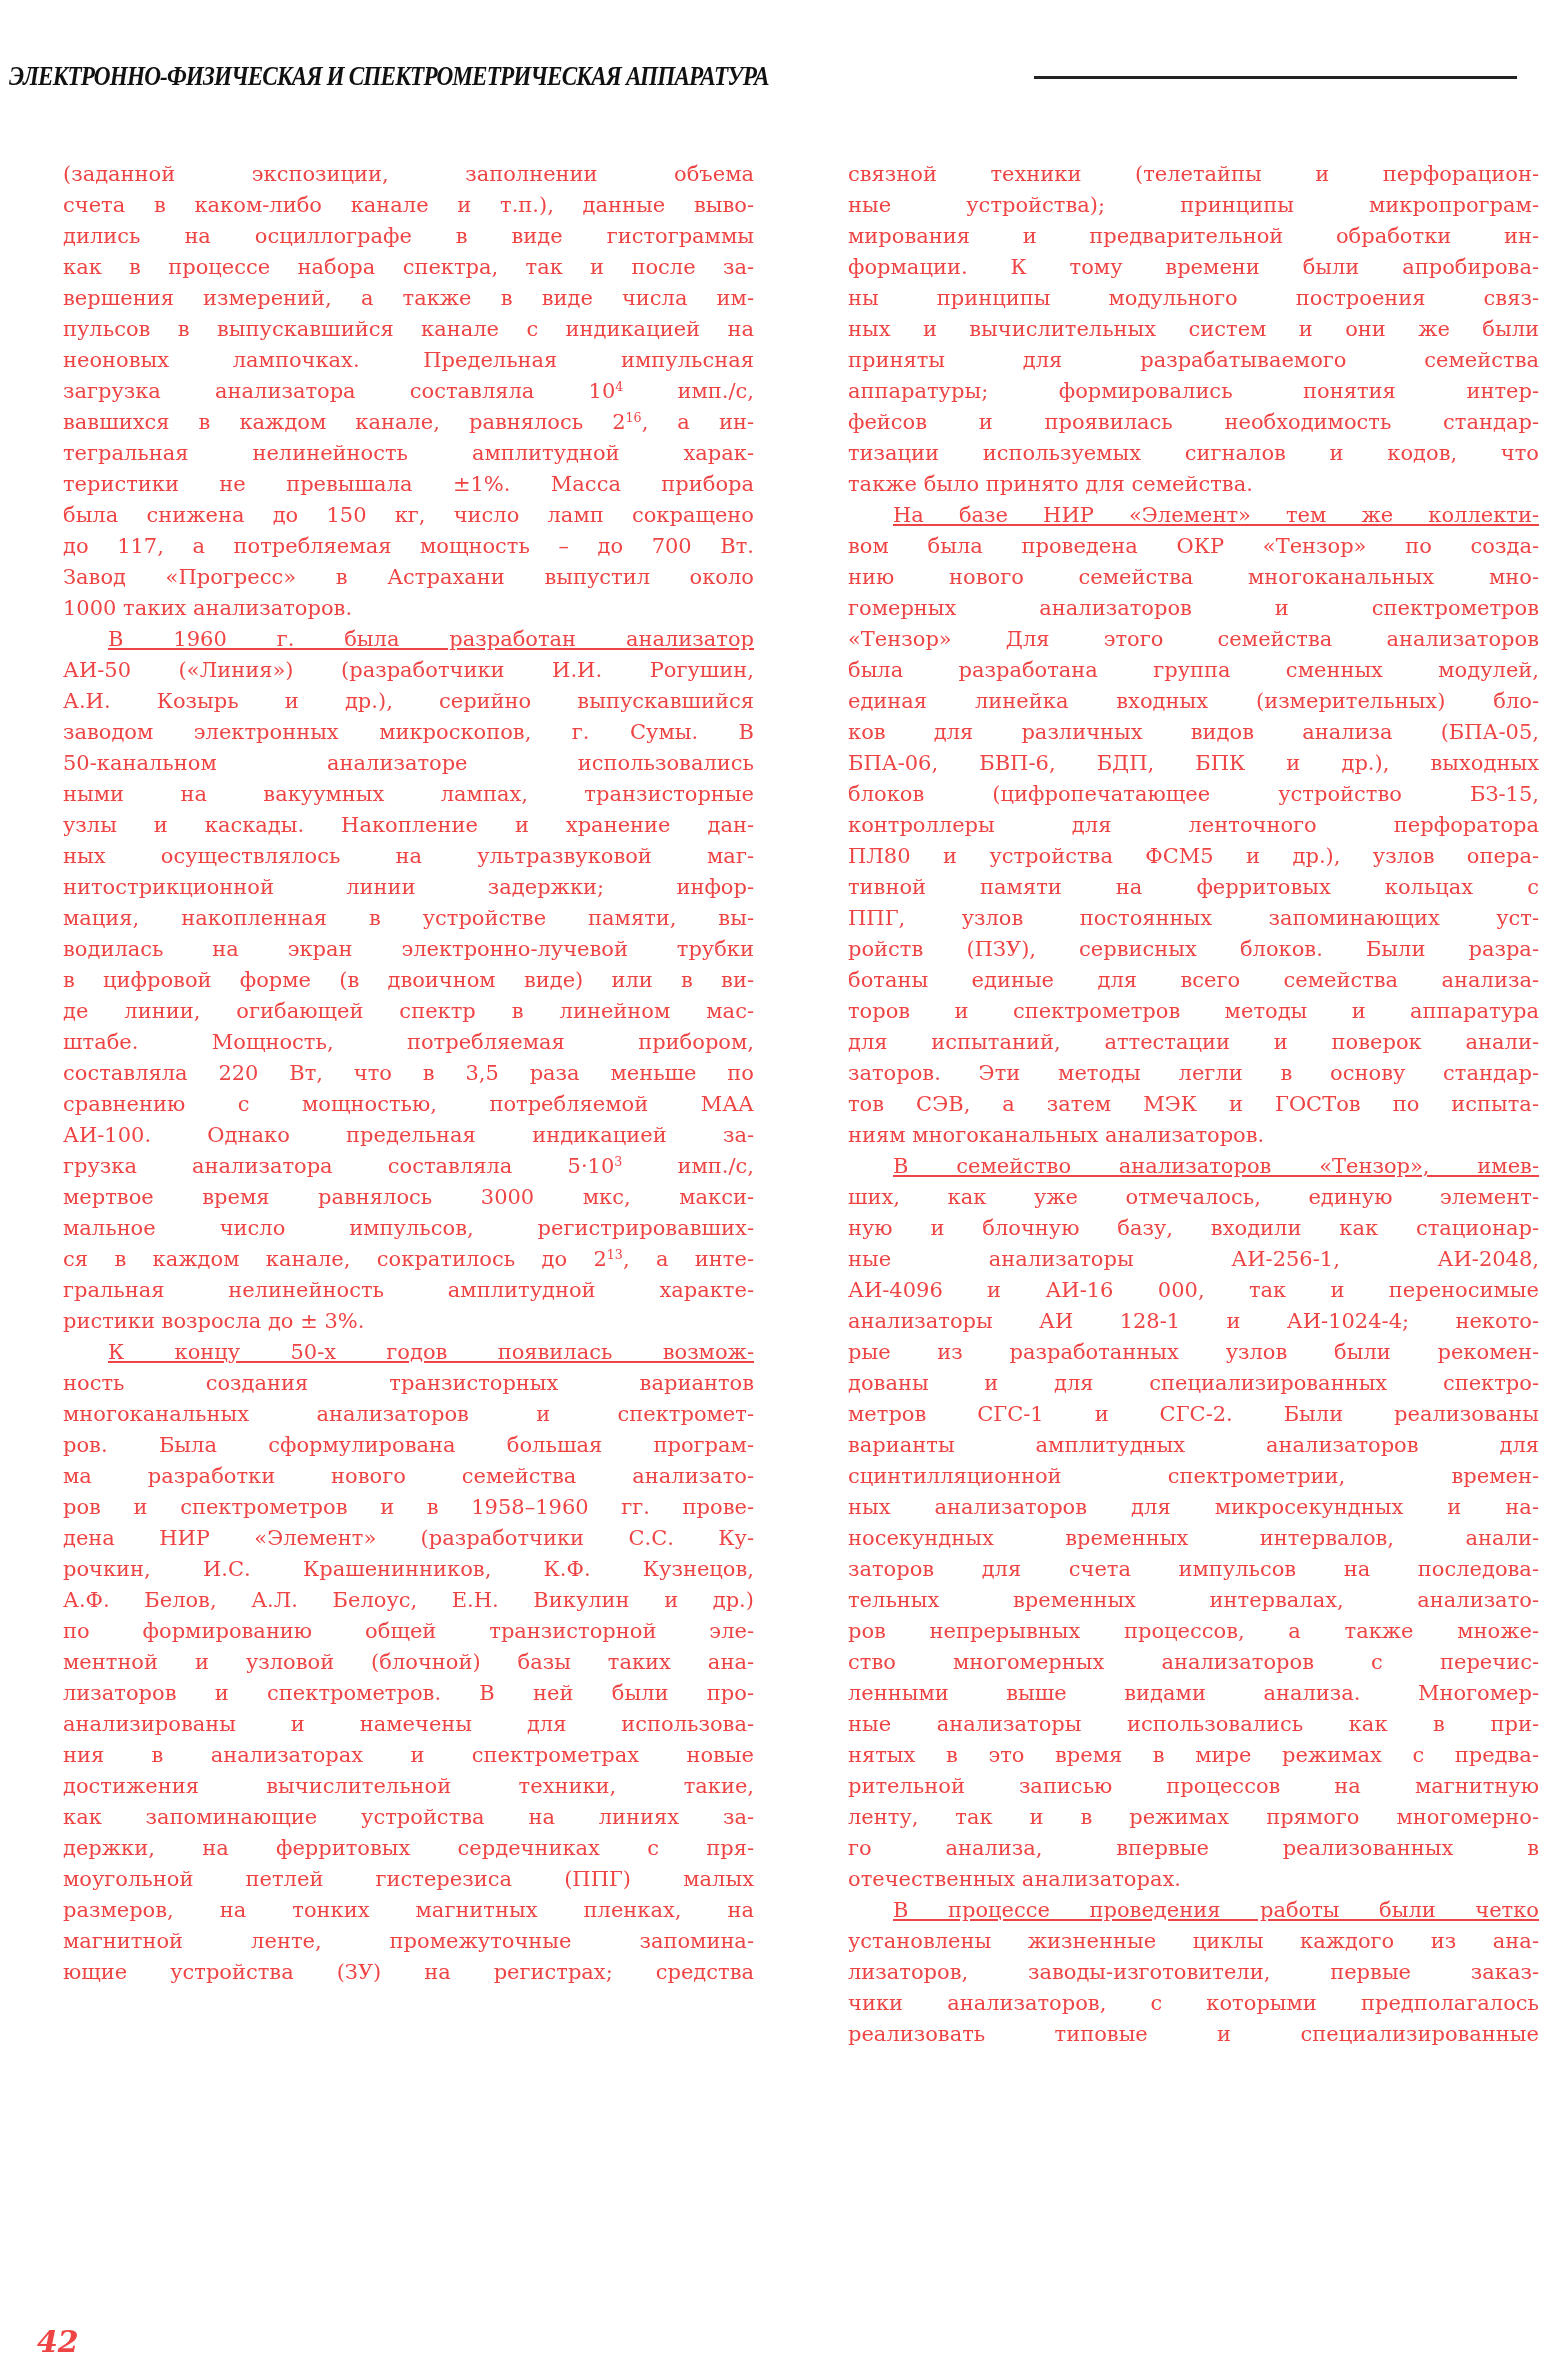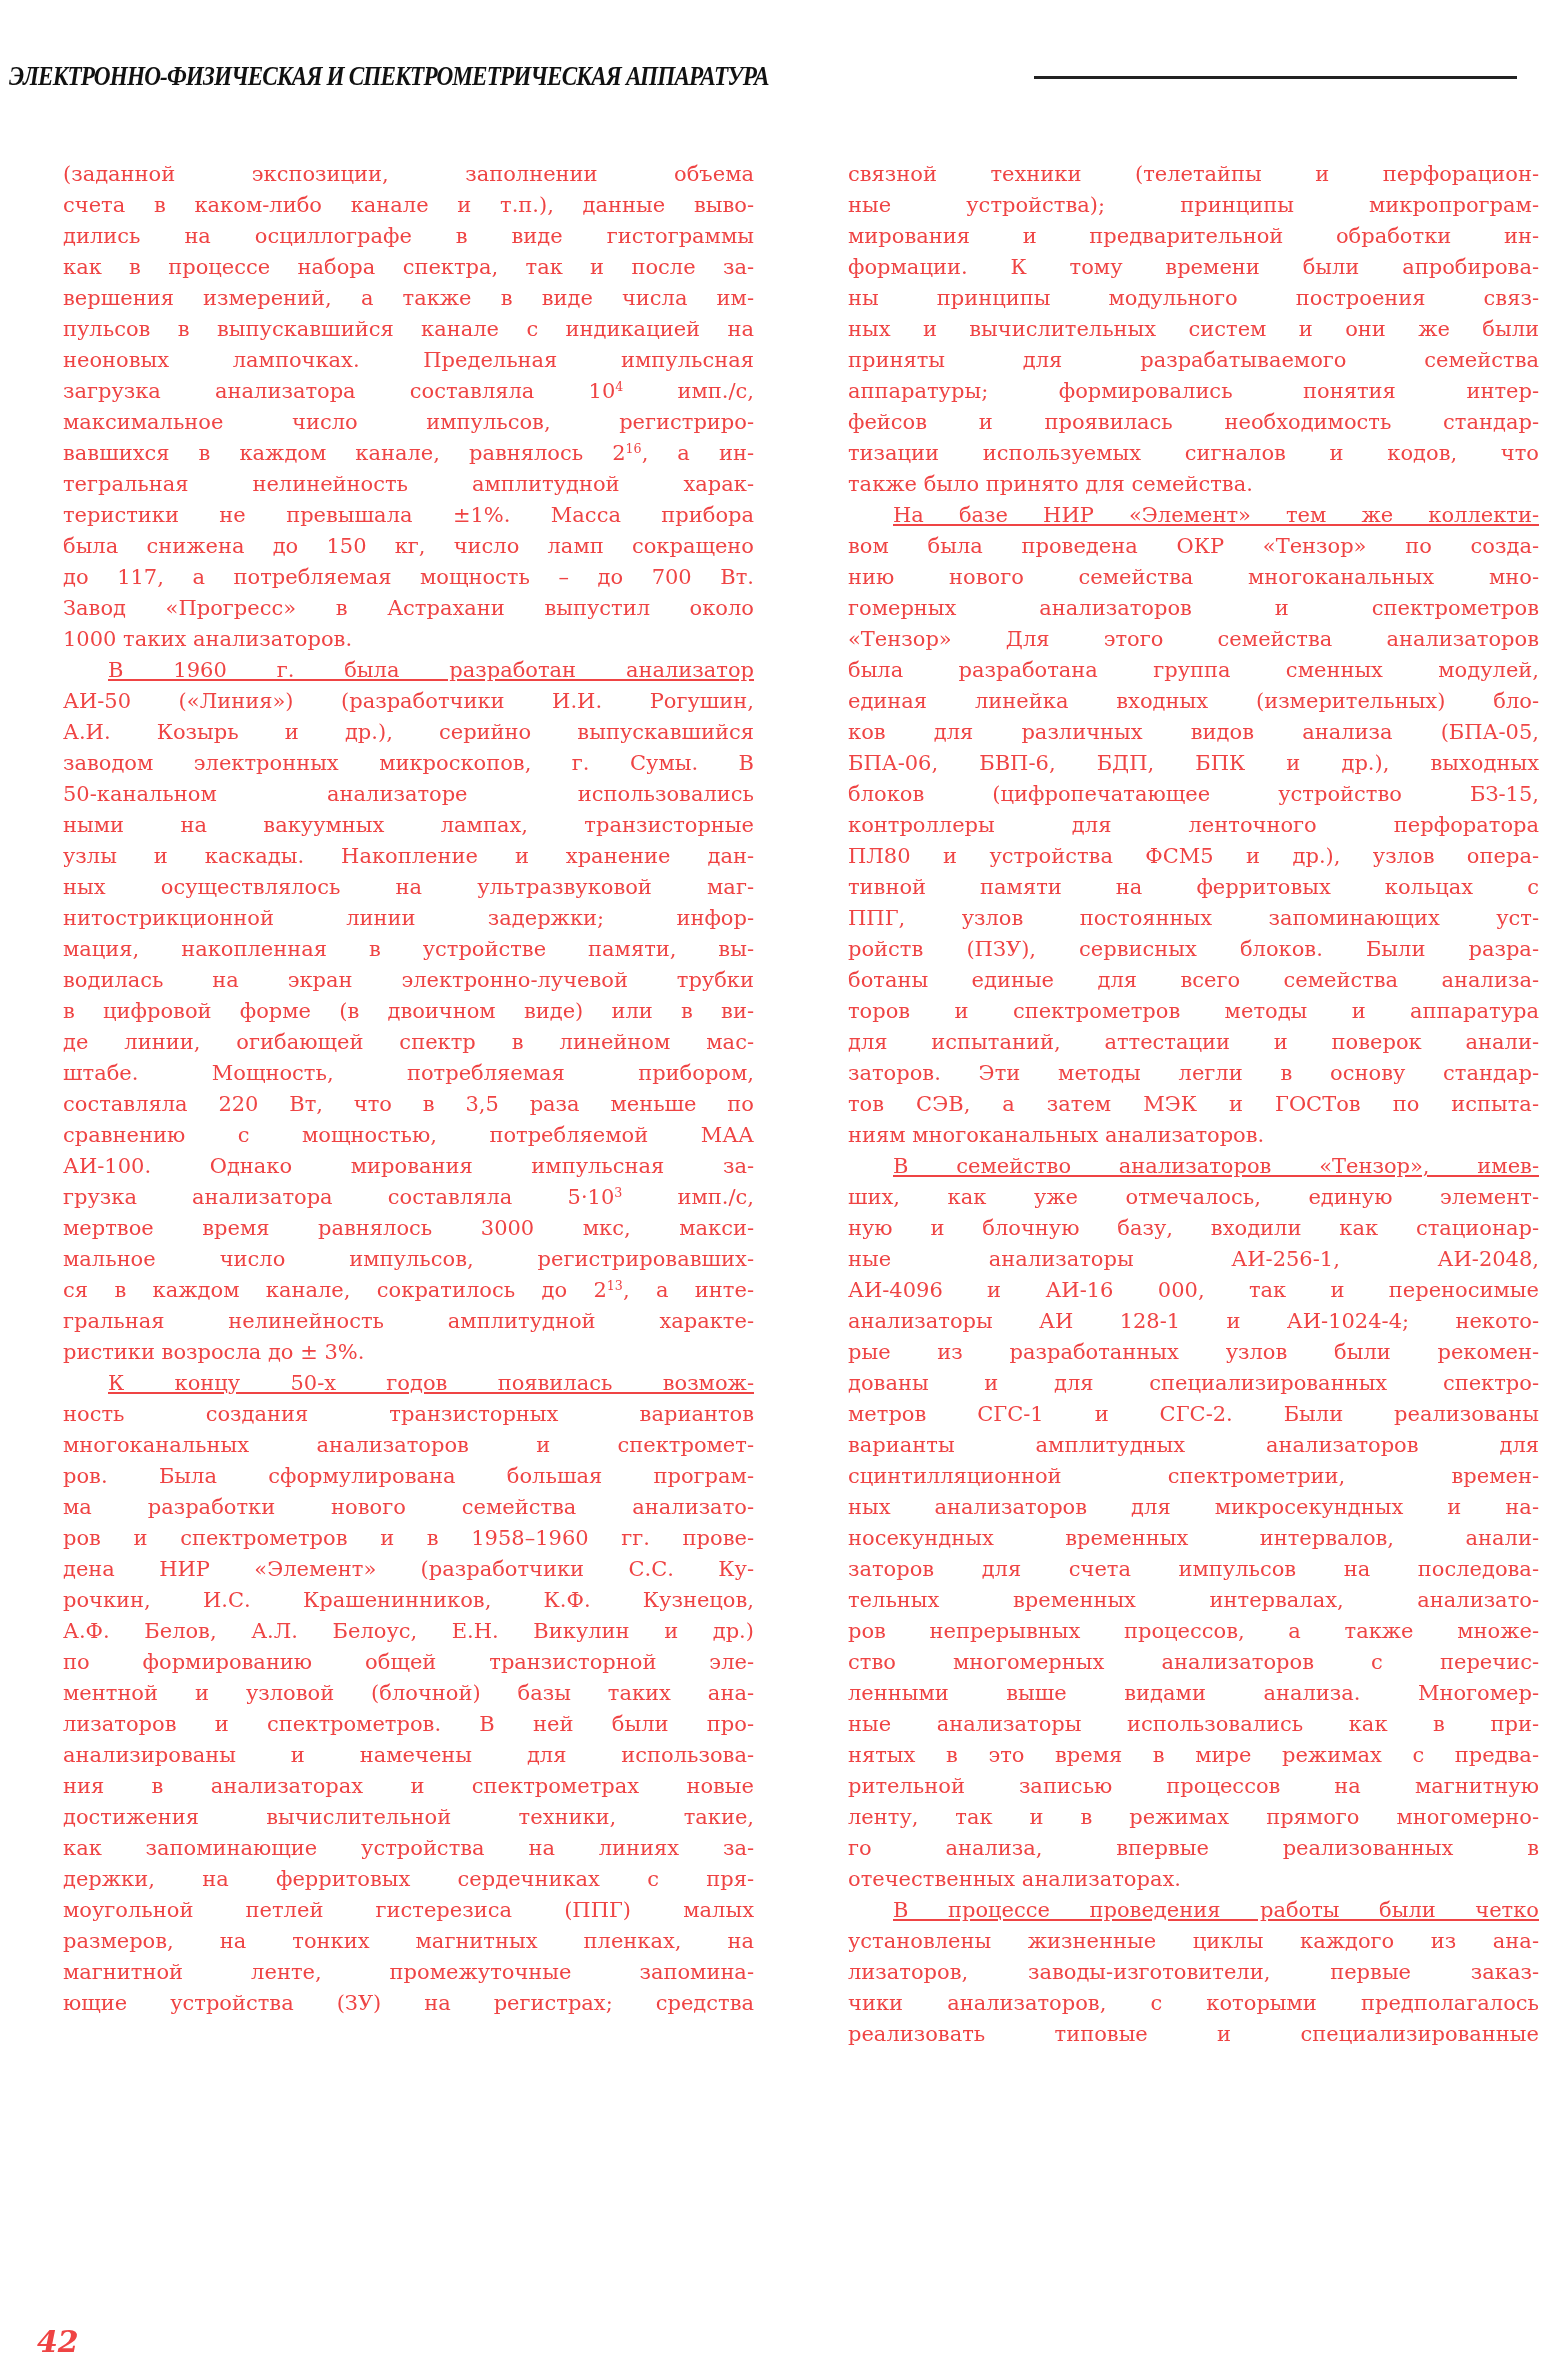--- a/index.html
+++ b/index.html
@@ -43,21 +43,20 @@
 
 <div class="column col-left" id="col-left">
     <span class="line"><span>(заданной экспозиции, заполнении объема</span></span>
     <span class="line"><span>счета в каком-либо канале и т.п.), данные выво-</span></span>
     <span class="line"><span>дились на осциллографе в виде гистограммы</span></span>
     <span class="line"><span>как в процессе набора спектра, так и после за-</span></span>
     <span class="line"><span>вершения измерений, а также в виде числа им-</span></span>
     <span class="line"><span>пульсов в выпускавшийся канале с индикацией на</span></span>
     <span class="line"><span>неоновых лампочках. Предельная импульсная</span></span>
     <span class="line"><span>загрузка анализатора составляла 10</span><sup>4</sup><span> имп./с,</span></span>
-    <span class="line"><span>максимальное число импульсов, регистриро-</span></span>
     <span class="line"><span>вавшихся в каждом канале, равнялось 2</span><sup>16</sup><span>, а ин-</span></span>
     <span class="line"><span>тегральная нелинейность амплитудной харак-</span></span>
     <span class="line"><span>теристики не превышала ±1%. Масса прибора</span></span>
     <span class="line"><span>была снижена до 150 кг, число ламп сокращено</span></span>
     <span class="line"><span>до 117, а потребляемая мощность – до 700 Вт.</span></span>
     <span class="line"><span>Завод «Прогресс» в Астрахани выпустил около</span></span>
     <span class="line last"><span>1000 таких анализаторов.</span></span>
     <span class="line indent"><span>В 1960 г. была разработан анализатор</span></span>
     <span class="line"><span>АИ-50 («Линия») (разработчики И.И. Рогушин,</span></span>
     <span class="line"><span>А.И. Козырь и др.), серийно выпускавшийся</span></span>
@@ -67,21 +66,21 @@
     <span class="line"><span>узлы и каскады. Накопление и хранение дан-</span></span>
     <span class="line"><span>ных осуществлялось на ультразвуковой маг-</span></span>
     <span class="line"><span>нитострикционной линии задержки; инфор-</span></span>
     <span class="line"><span>мация, накопленная в устройстве памяти, вы-</span></span>
     <span class="line"><span>водилась на экран электронно-лучевой трубки</span></span>
     <span class="line"><span>в цифровой форме (в двоичном виде) или в ви-</span></span>
     <span class="line"><span>де линии, огибающей спектр в линейном мас-</span></span>
     <span class="line"><span>штабе. Мощность, потребляемая прибором,</span></span>
     <span class="line"><span>составляла 220 Вт, что в 3,5 раза меньше по</span></span>
     <span class="line"><span>сравнению с мощностью, потребляемой МАА</span></span>
-    <span class="line"><span>АИ-100. Однако мирования импульсная за-</span></span>
+    <span class="line"><span>АИ-100. Однако предельная индикацией за-</span></span>
     <span class="line"><span>грузка анализатора составляла 5·10</span><sup>3</sup><span> имп./с,</span></span>
     <span class="line"><span>мертвое время равнялось 3000 мкс, макси-</span></span>
     <span class="line"><span>мальное число импульсов, регистрировавших-</span></span>
     <span class="line"><span>ся в каждом канале, сократилось до 2</span><sup>13</sup><span>, а инте-</span></span>
     <span class="line"><span>гральная нелинейность амплитудной характе-</span></span>
     <span class="line last"><span>ристики возросла до ± 3%.</span></span>
     <span class="line indent"><span>К концу 50-х годов появилась возмож-</span></span>
     <span class="line"><span>ность создания транзисторных вариантов</span></span>
     <span class="line"><span>многоканальных анализаторов и спектромет-</span></span>
     <span class="line"><span>ров. Была сформулирована большая програм-</span></span>

